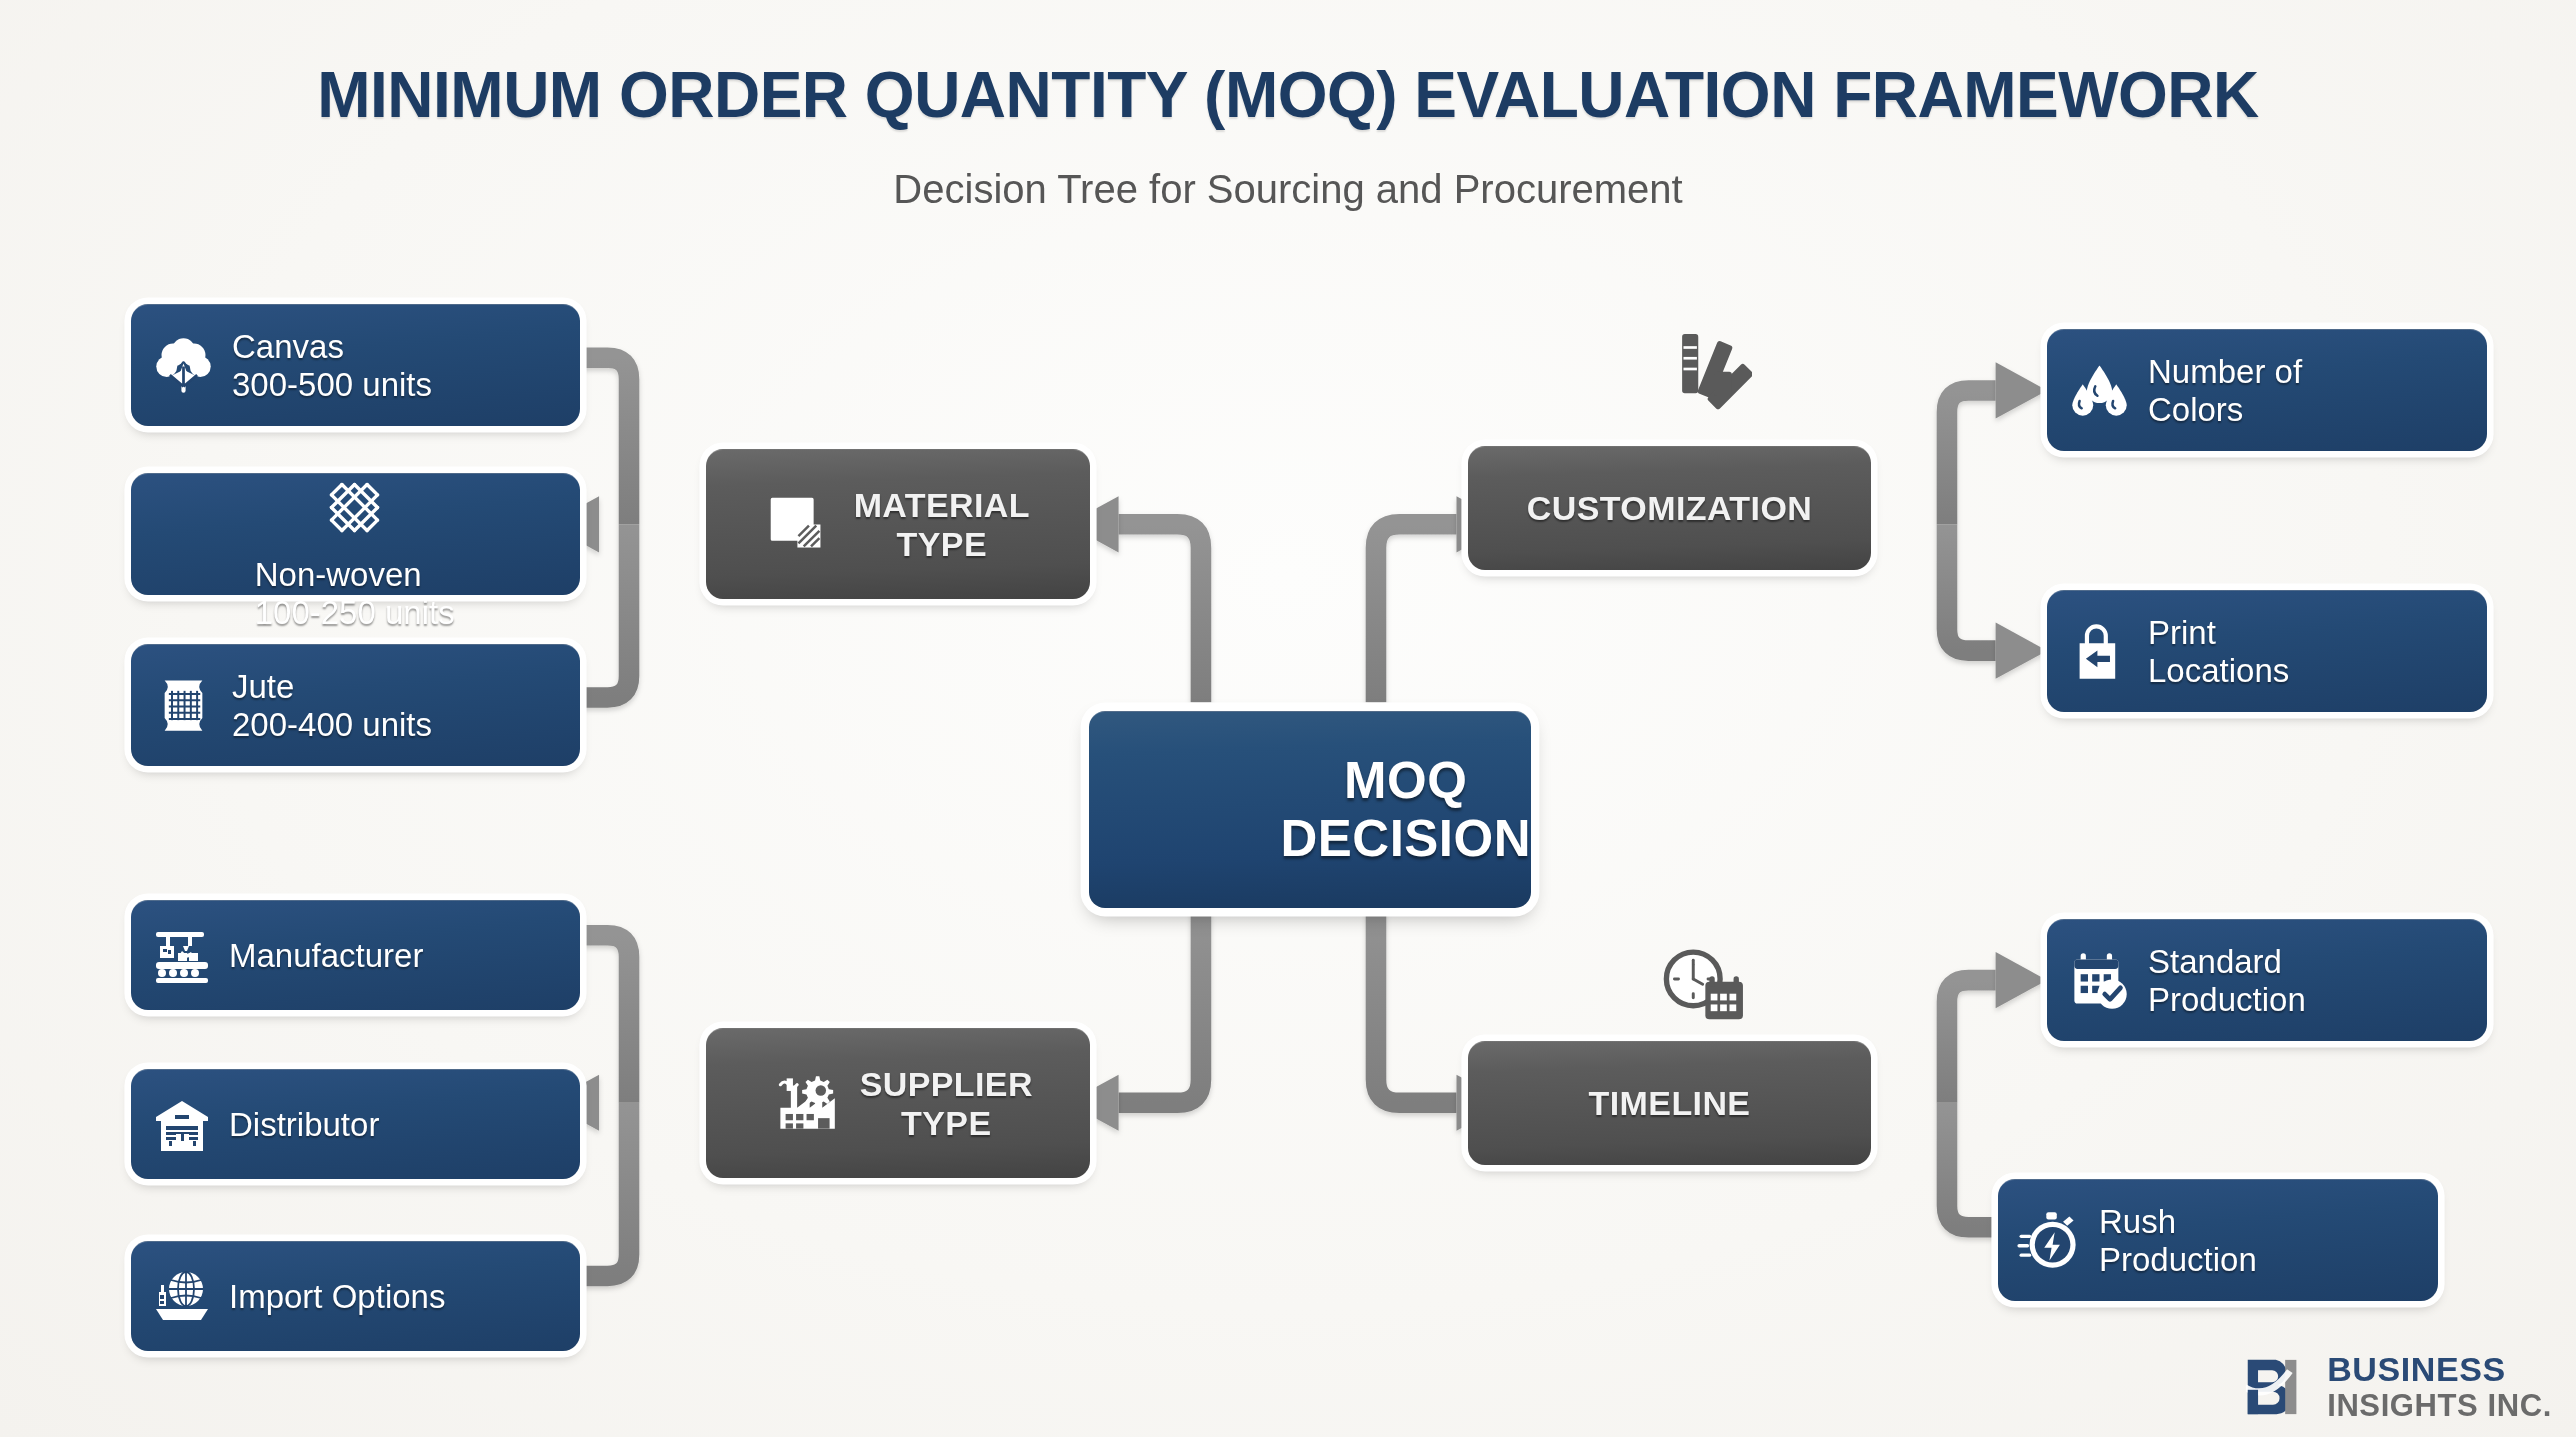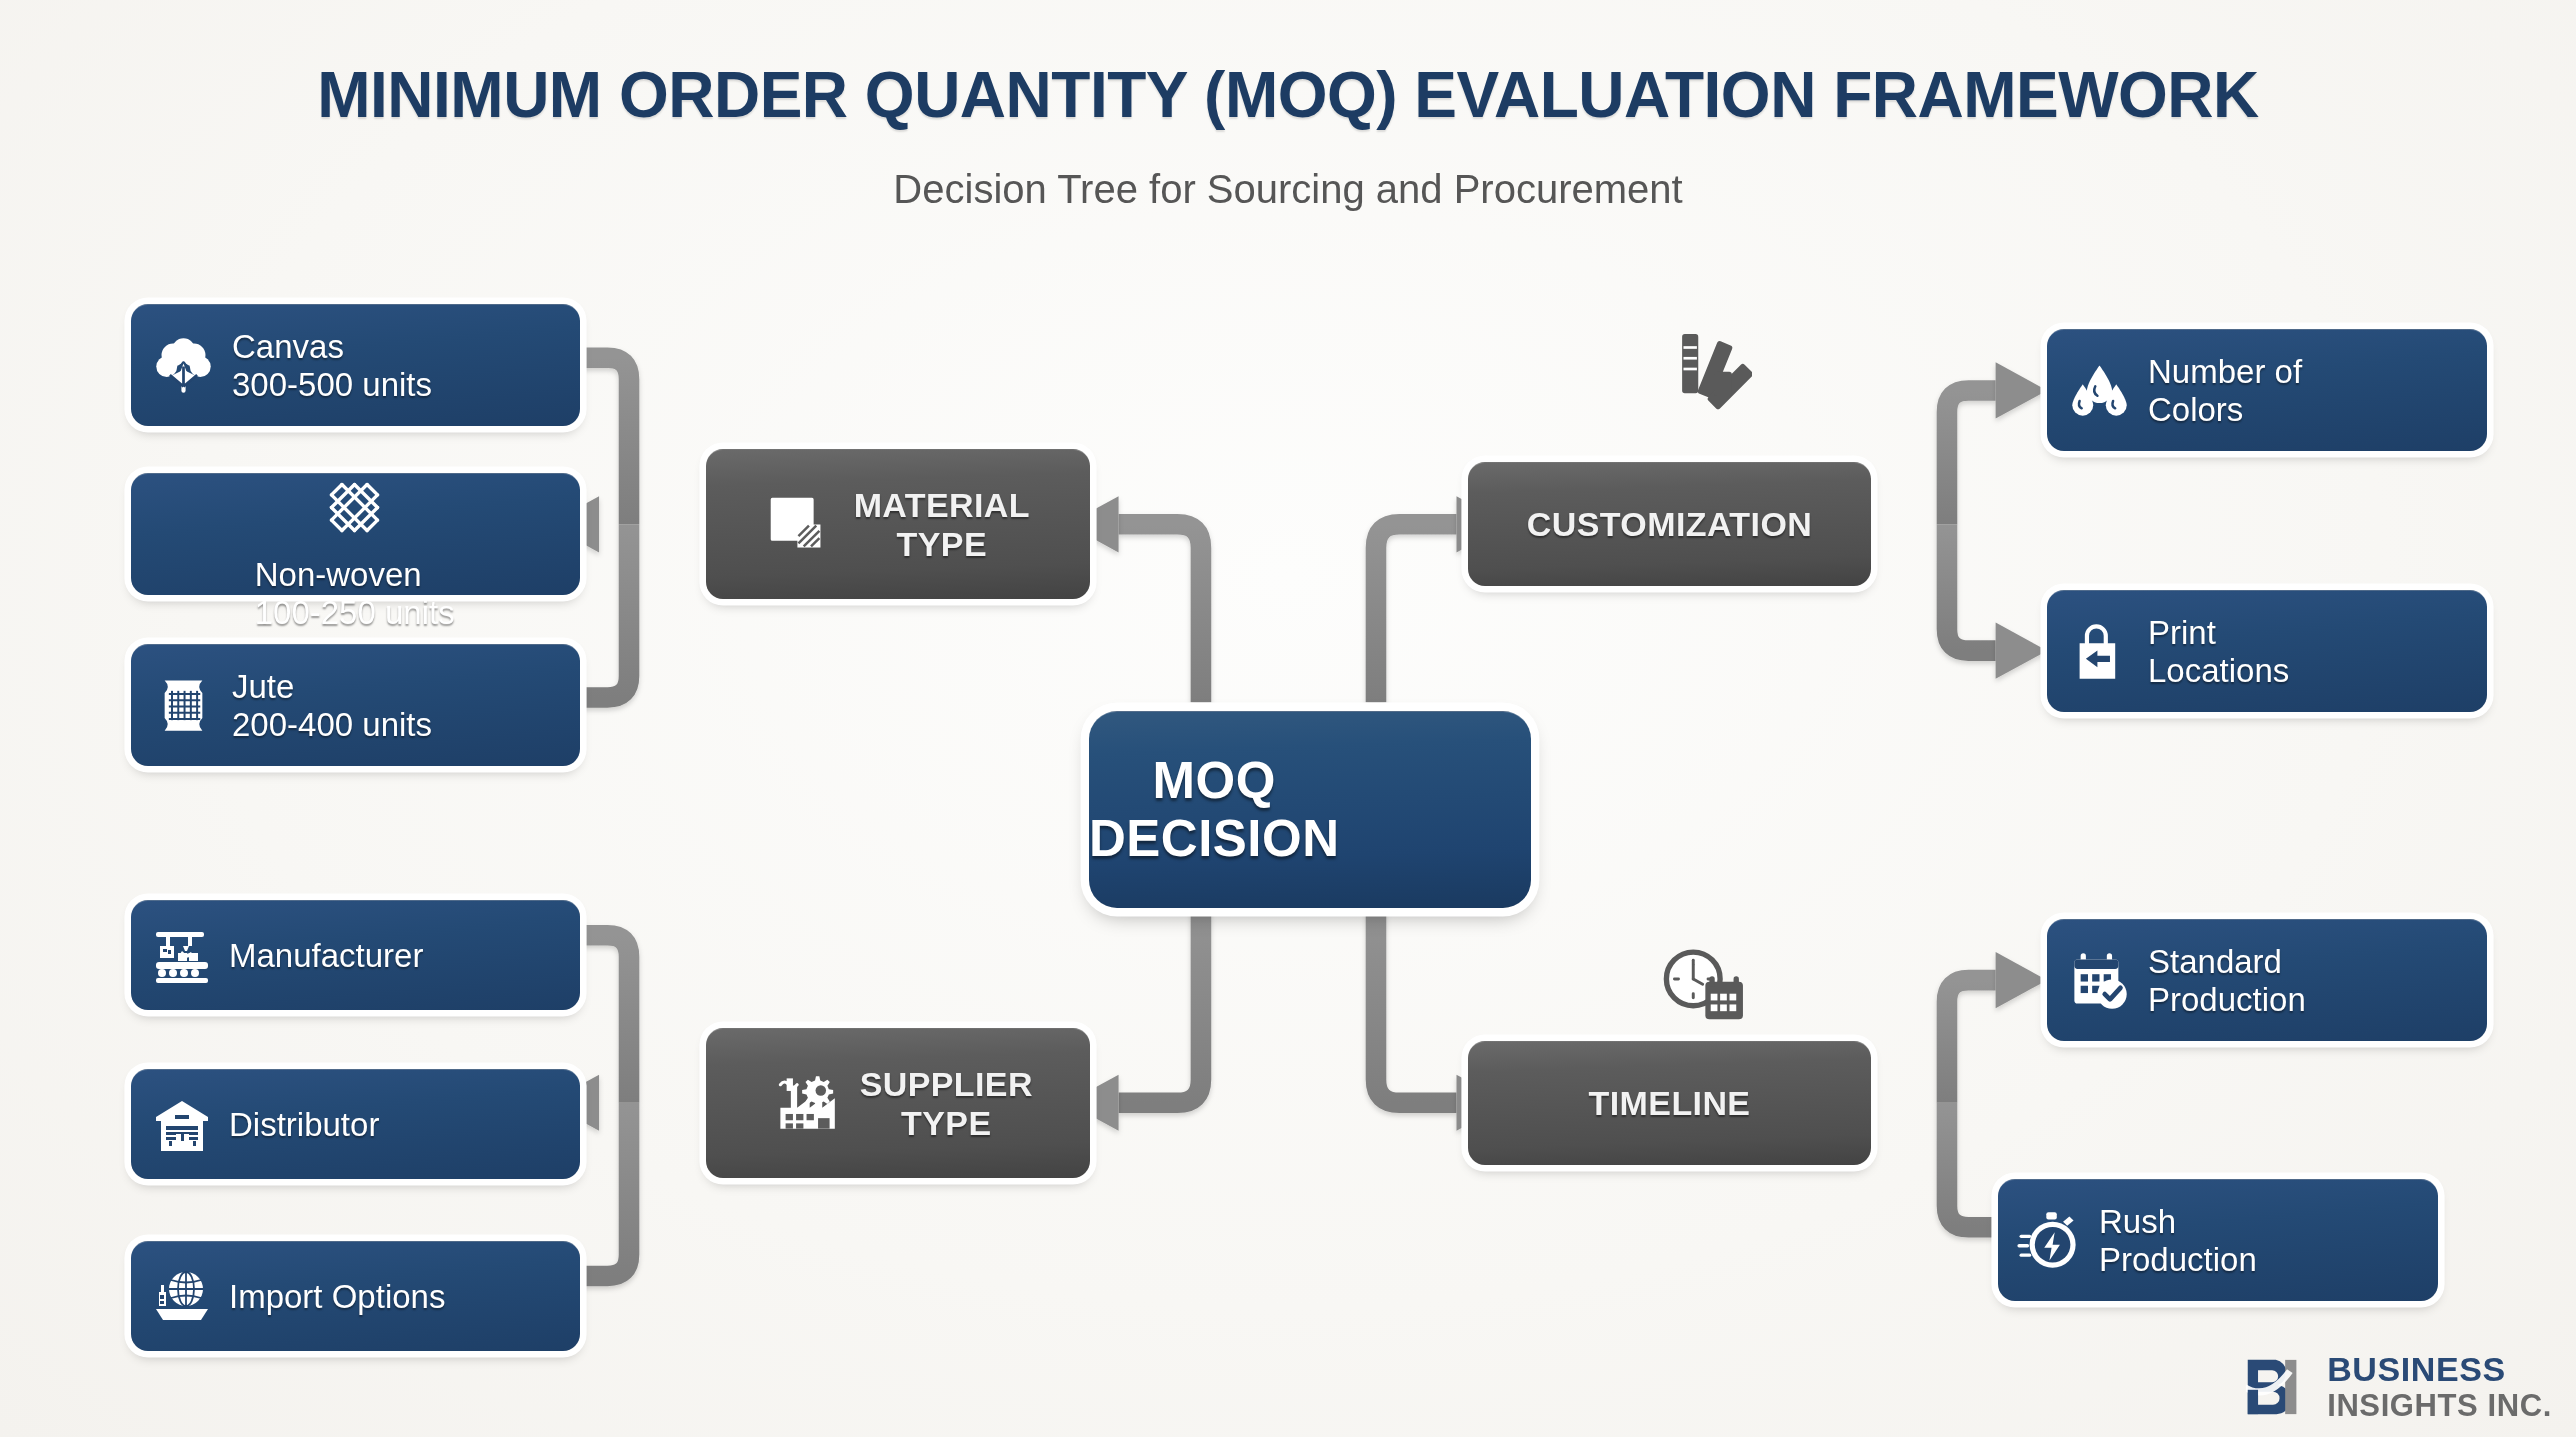--- a/index.html
+++ b/index.html
@@ -69,22 +69,22 @@
     font-size: 34px; font-weight: bold;
     letter-spacing: 0.4px;
     text-align: center;
     text-shadow: 0 1.9px 1.9px rgba(0,0,0,0.45);
   }
 
   
   #center-node {
     background: linear-gradient(178deg, #31587f 0%, #27507a 20%, #1f4470 72%, #1a3a60 100%);
     color: #ffffff;
-    justify-content: flex-start;
-    border-radius: 28px;
+    justify-content: flex-end;
+    border-radius: 16px;
     border-top: 1.9px solid rgba(255,255,255,0.25);
     box-shadow:
       0 0 0 8.4px #ffffff,
       0 8.4px 19px rgba(0,0,0,0.28);
   }
   #center-node .ntext {
     font-size: 51px; font-weight: bold; text-align: center;
     letter-spacing: 0.5px;
     text-shadow: 0 2.8px 2.8px rgba(0,0,0,0.45);
   }
@@ -389,21 +389,21 @@
       <rect x="36" y="34" width="13" height="18" rx="2"></rect>
       <circle cx="17" cy="46" r="3"></circle>
     </g>
     <g stroke="#ffffff" stroke-width="2">
       <line x1="13" y1="16" x2="23" y2="16"></line>
       <line x1="13" y1="24" x2="23" y2="24"></line>
       <line x1="13" y1="32" x2="23" y2="32"></line>
     </g>
   </svg>
 
-  <div class="node branch" style="left:1468px; top:462px; width:403px; height:124px;">
+  <div class="node branch" style="left:1468px; top:446px; width:403px; height:124px;">
     <div class="ntext">
       <div>CUSTOMIZATION</div>
     </div>
   </div>
 
   <div class="node card" style="left:2047px; top:329px; width:440px; height:122px;">
     <svg class="ico" width="67" height="67" viewBox="0 0 64 64">
       <g fill="#ffffff">
         <path d="M32 8 C32 8 44 24 44 32 a12 12 0 0 1 -24 0 C20 24 32 8 32 8 z"></path>
         <path d="M16 26 C16 26 26 40 26 46 a10 10 0 0 1 -20 0 C6 40 16 26 16 26 z"></path>

